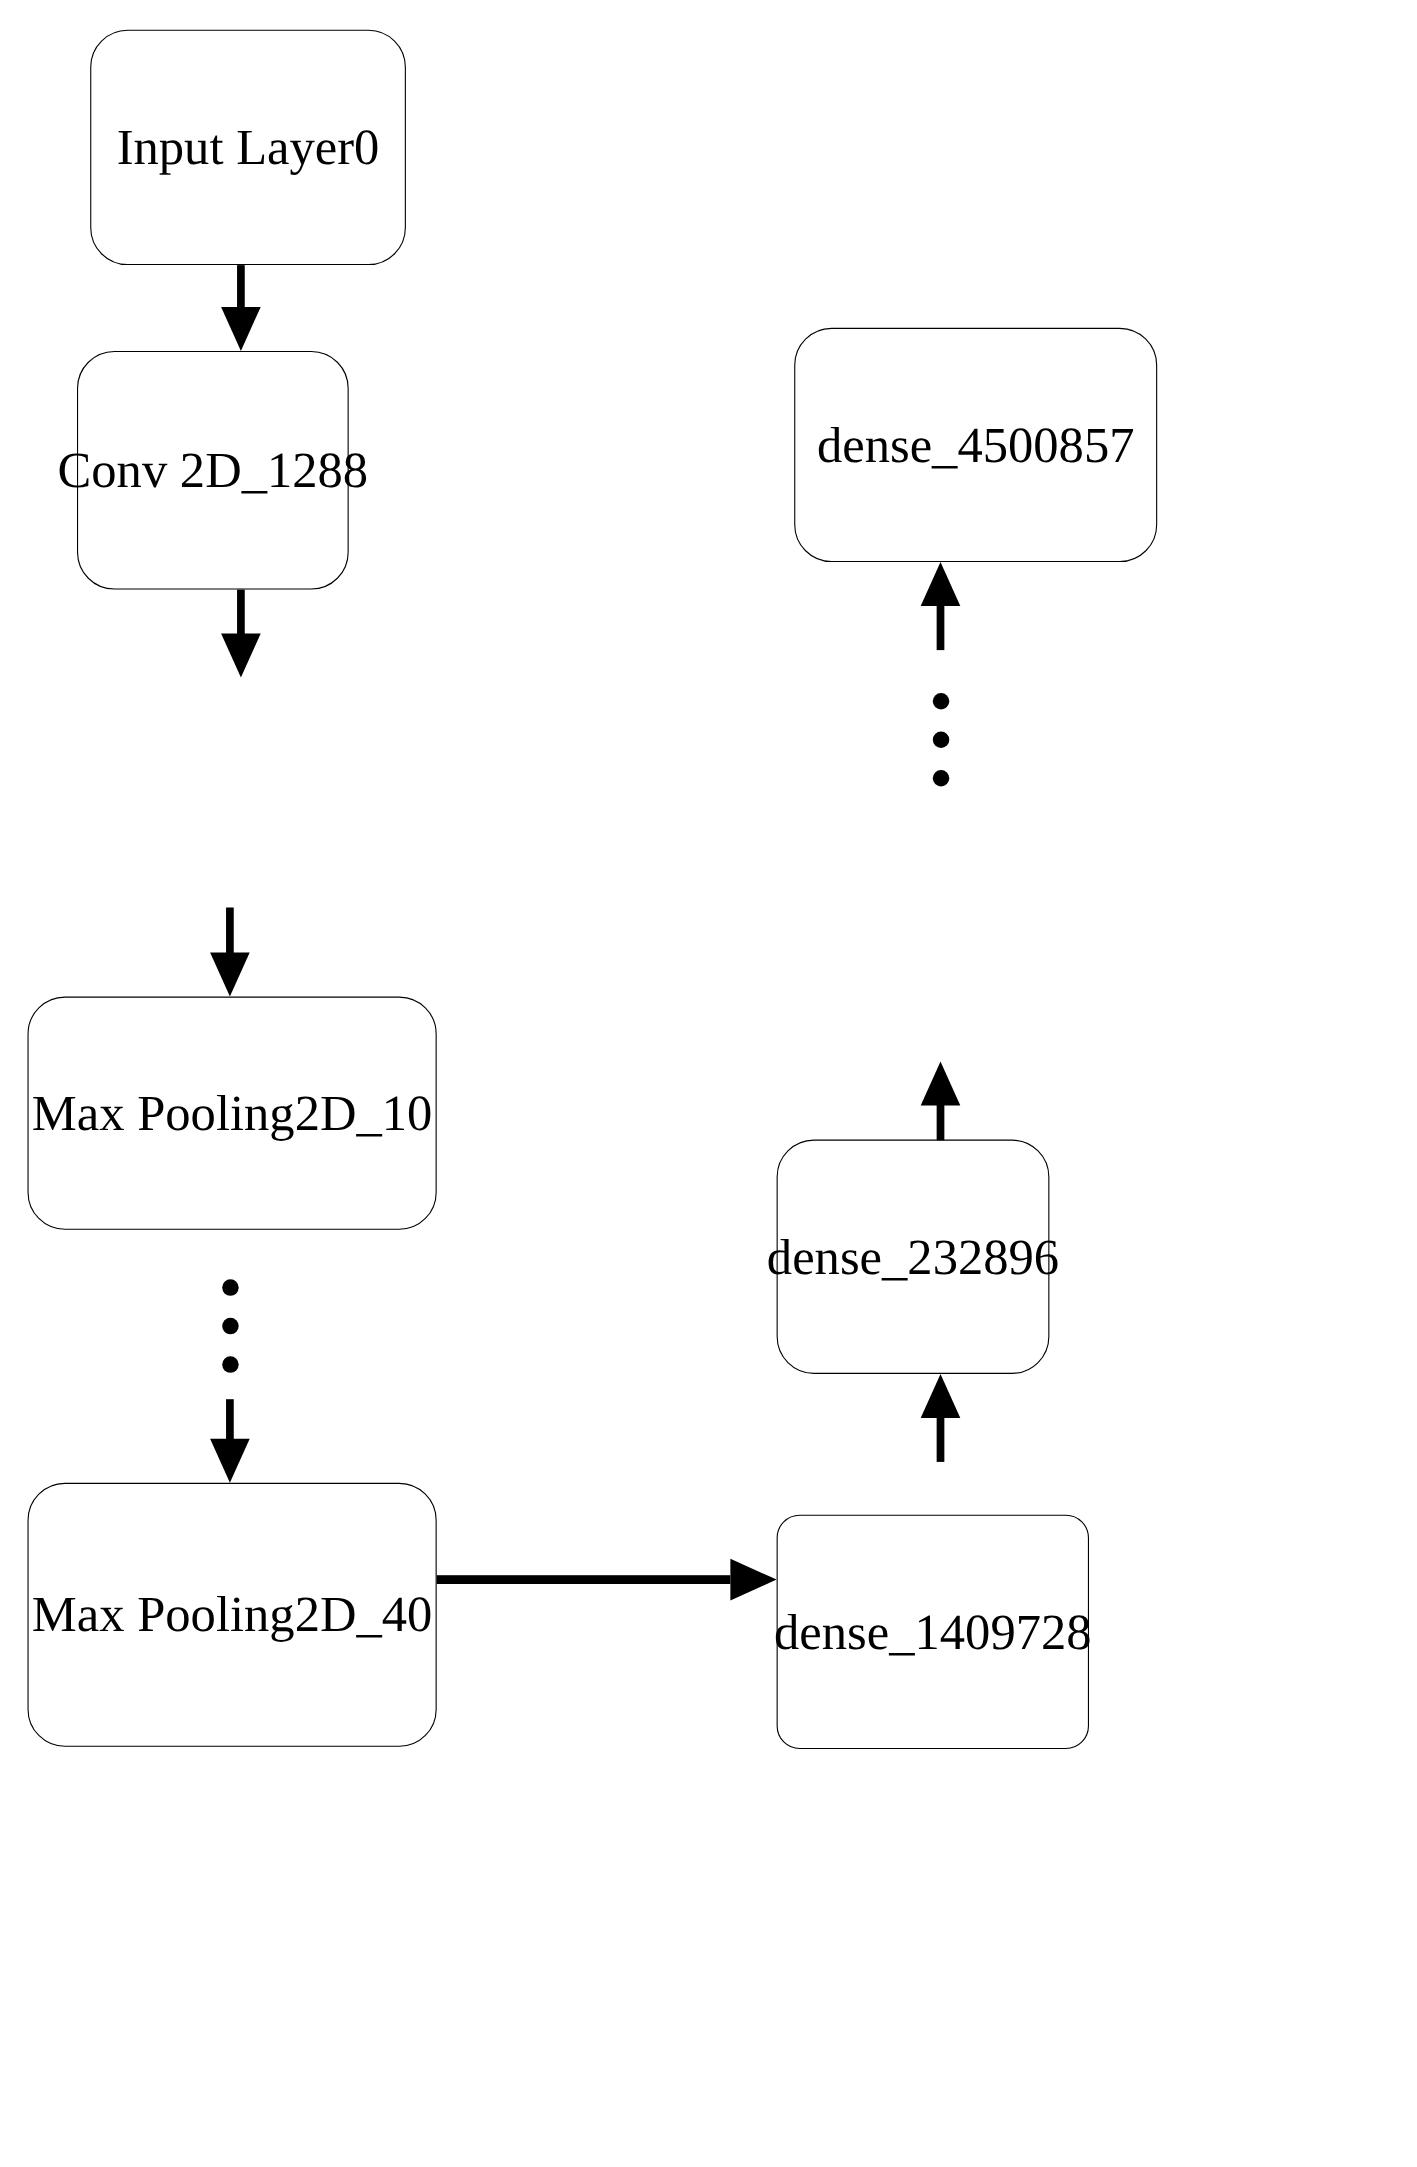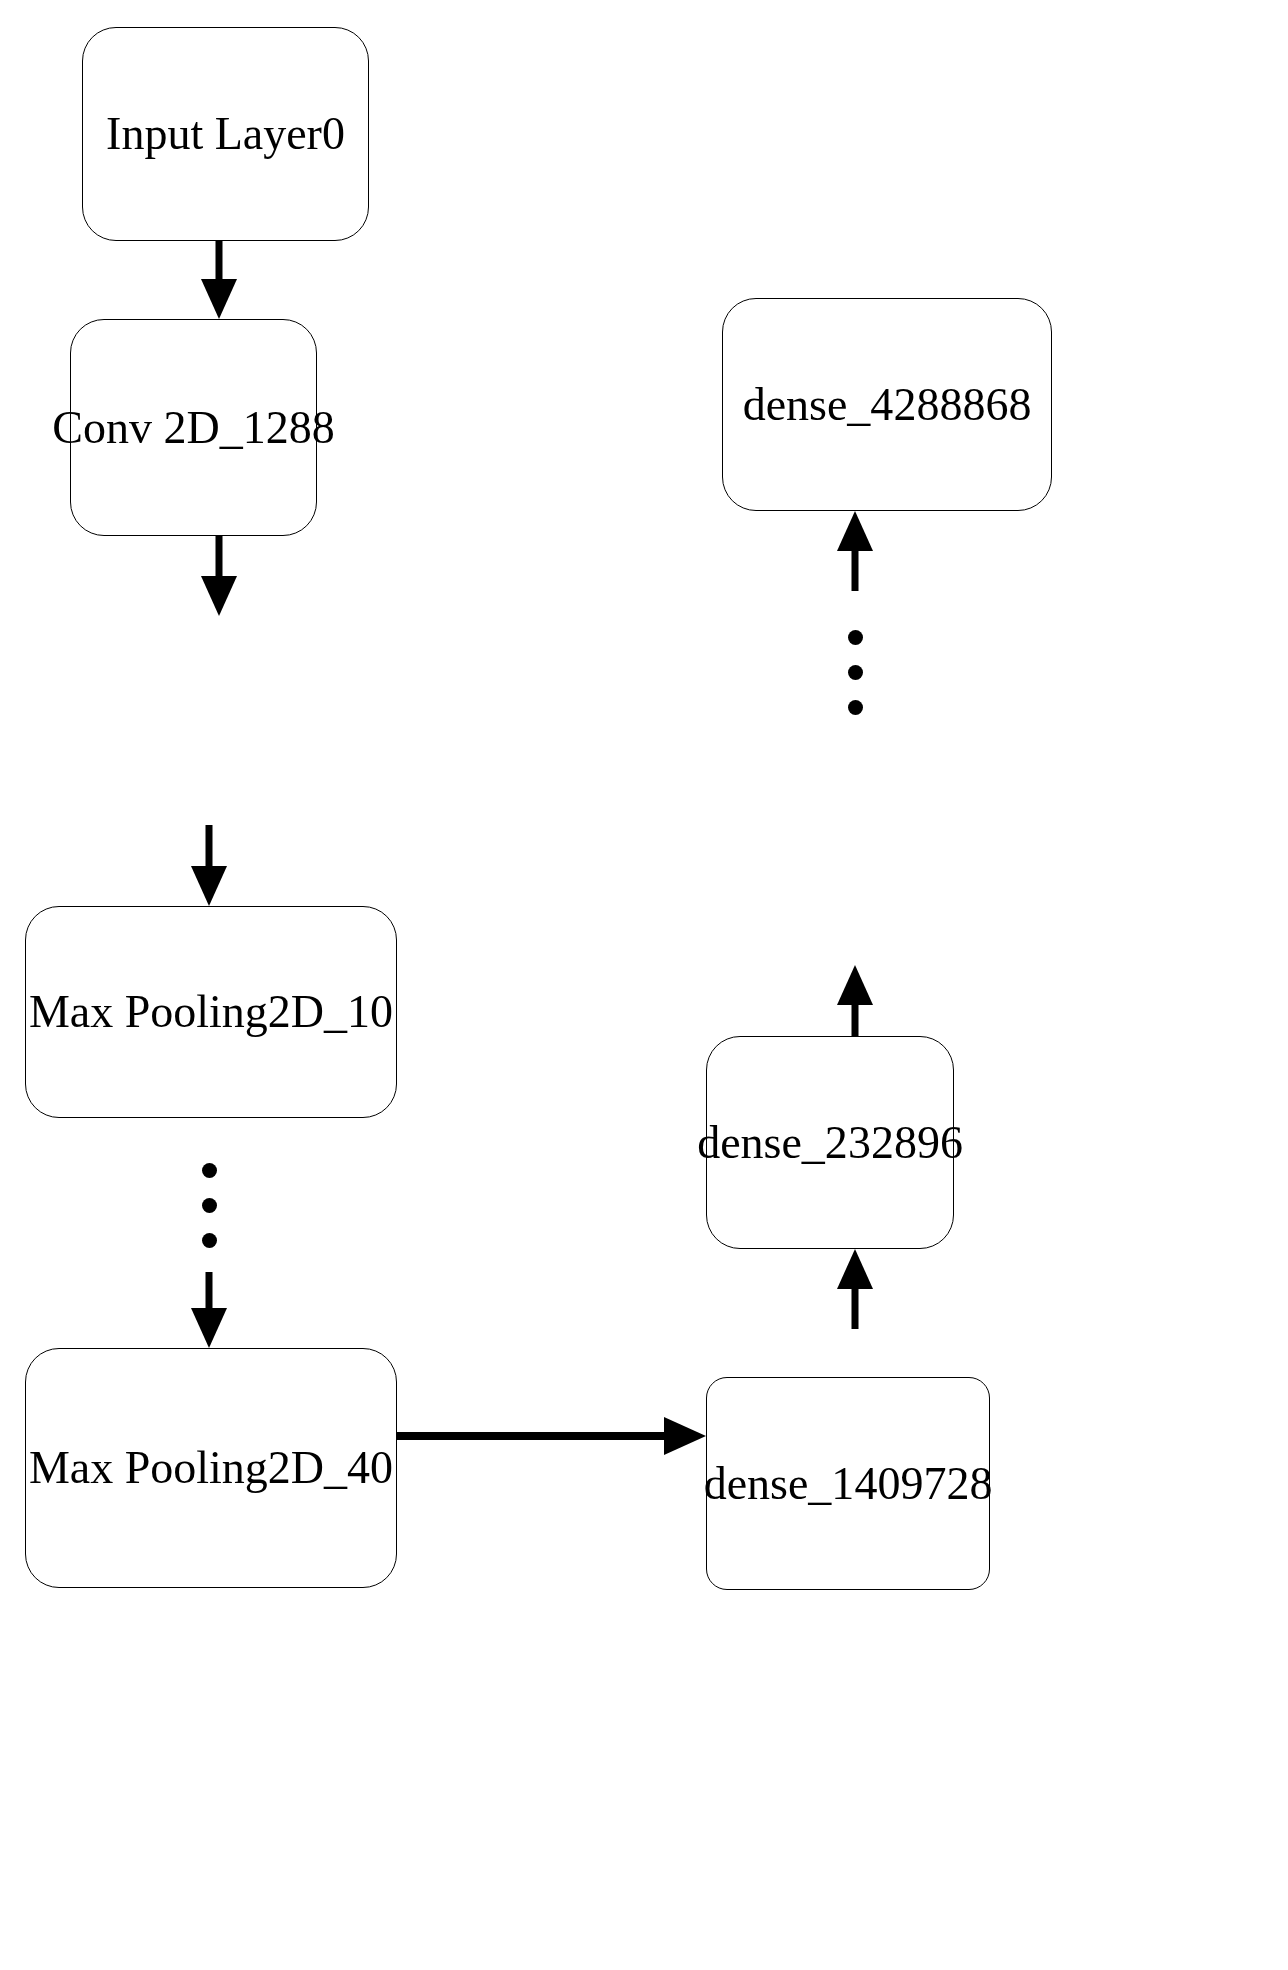--- a/index.html
+++ b/index.html
@@ -160,21 +160,21 @@
   </div>
 
   <div class="node" style="left:25px; top:1348px; width:372px; height:240px;">
     <span class="nlabel f46">Max Pooling</span>
     <span class="nlabel f46">2D_4</span>
     <span class="nvalue f46">0</span>
   </div>
 
   <div class="node" style="left:706px; top:298px; width:330px; height:213px;margin-left:16px;">
     <span class="nlabel f46">dense_4</span>
-    <span class="nvalue f46">288868</span>
+    <span class="nvalue f46">500857</span>
   </div>
 
   <div class="arrow-v" style="left:855px; top:511px; height:80px;">
     <span class="head-up"></span>
     <span class="shaft" style="bottom:0; height:44px;"></span>
   </div>
 
   <div class="vdots" style="left:848px; top:630px; width:15px; height:85px;">
     <i></i>
     <i></i>

